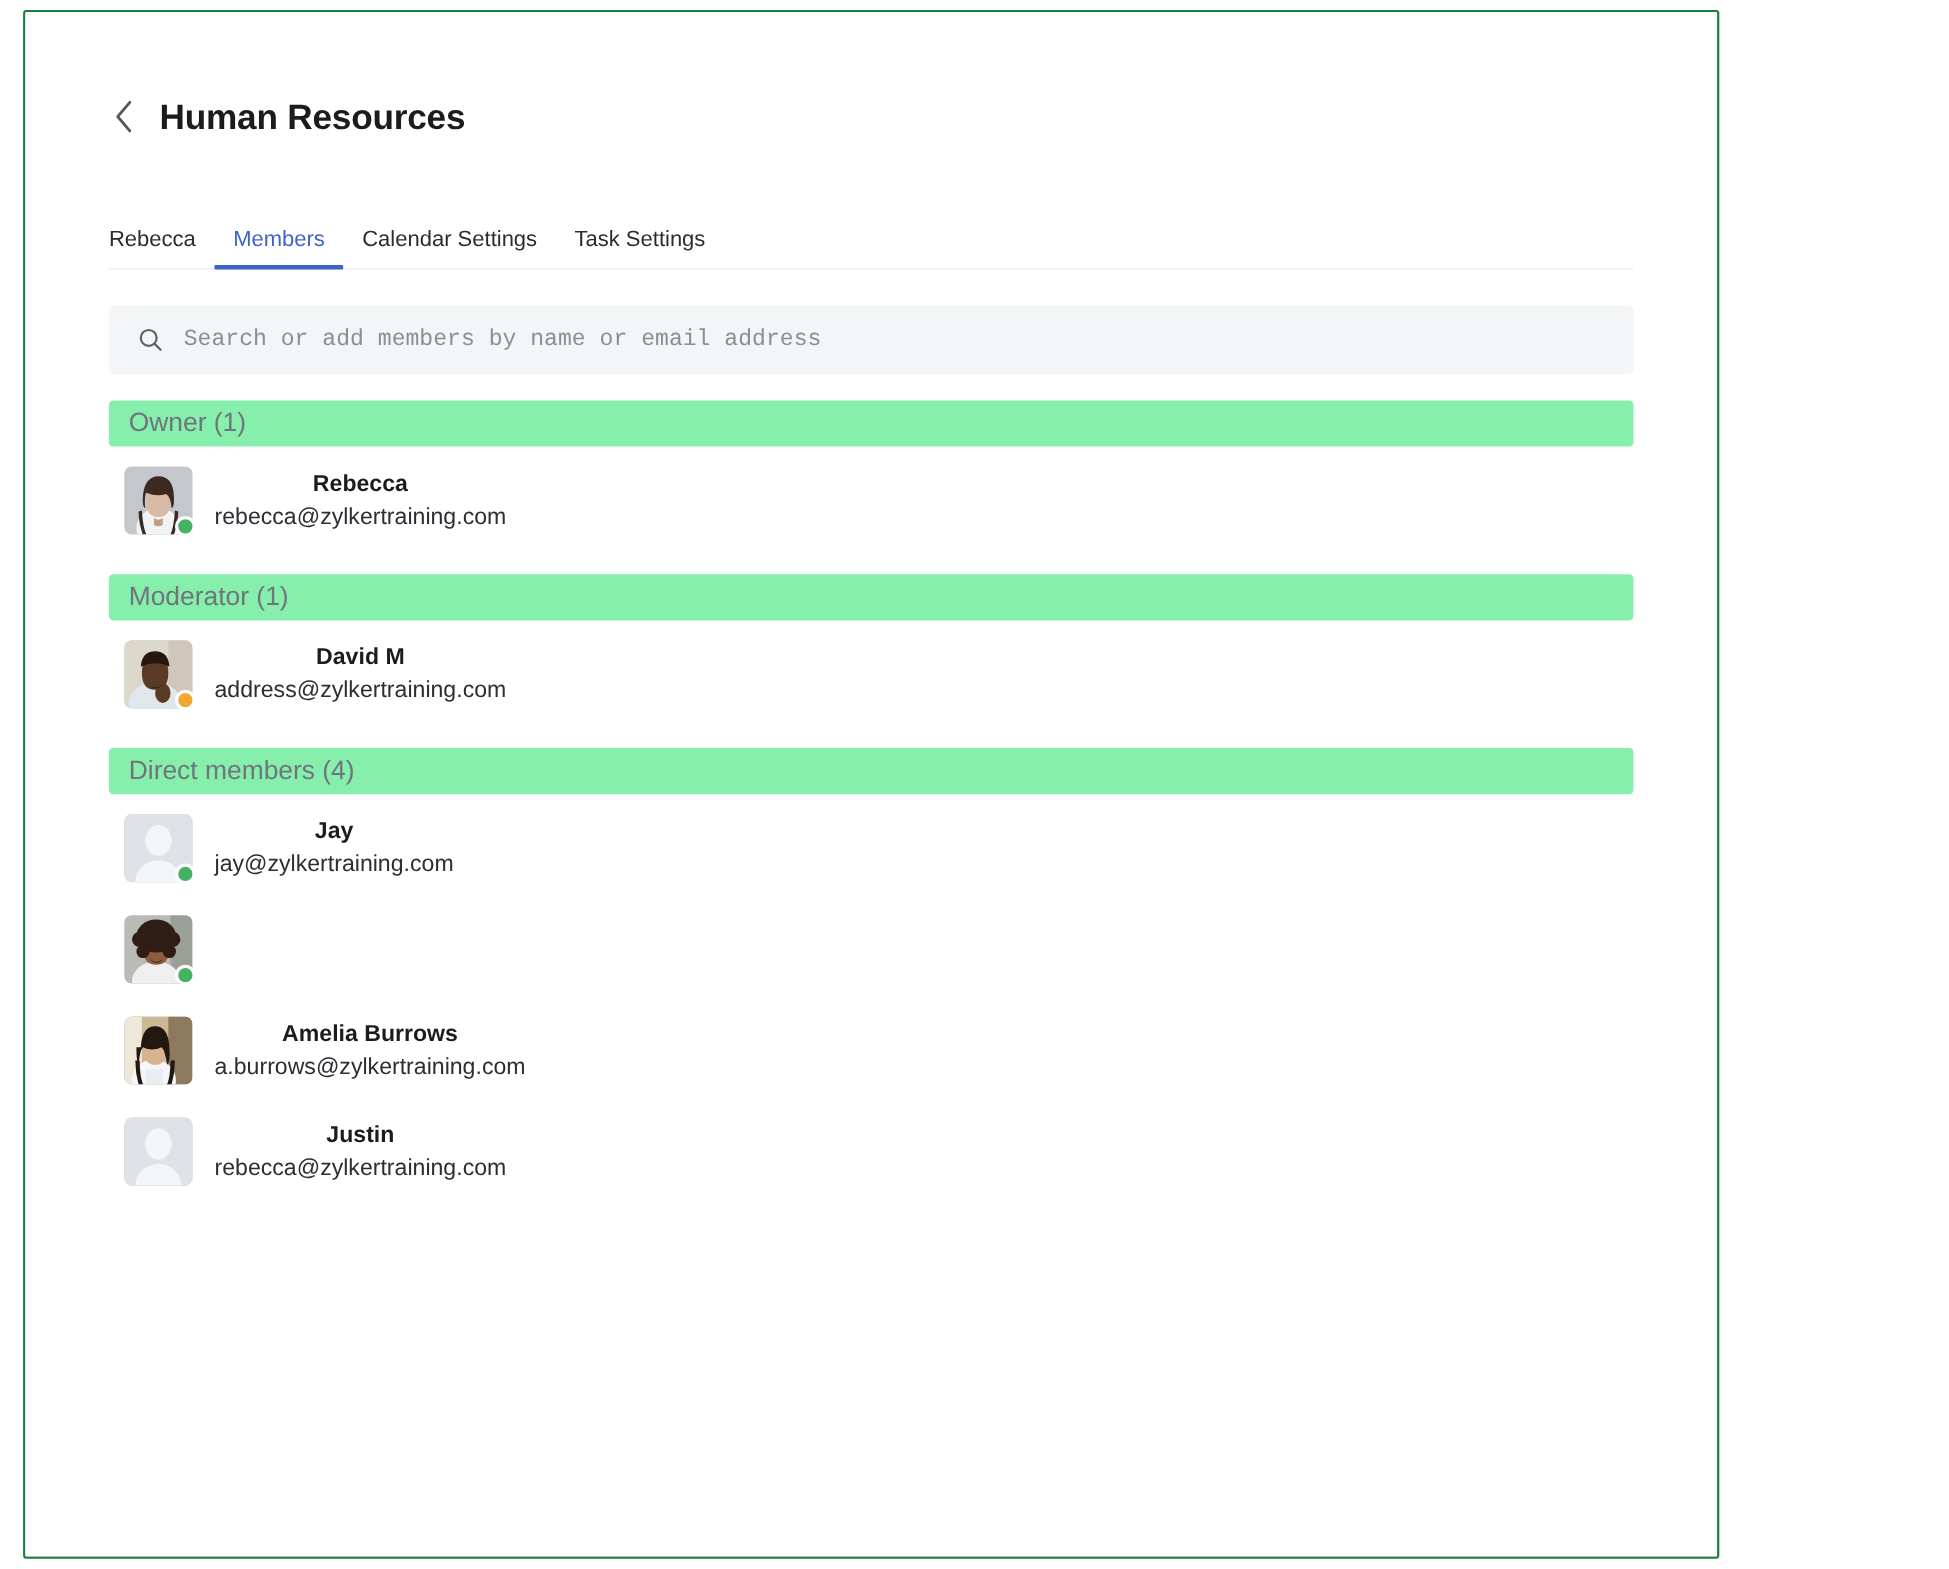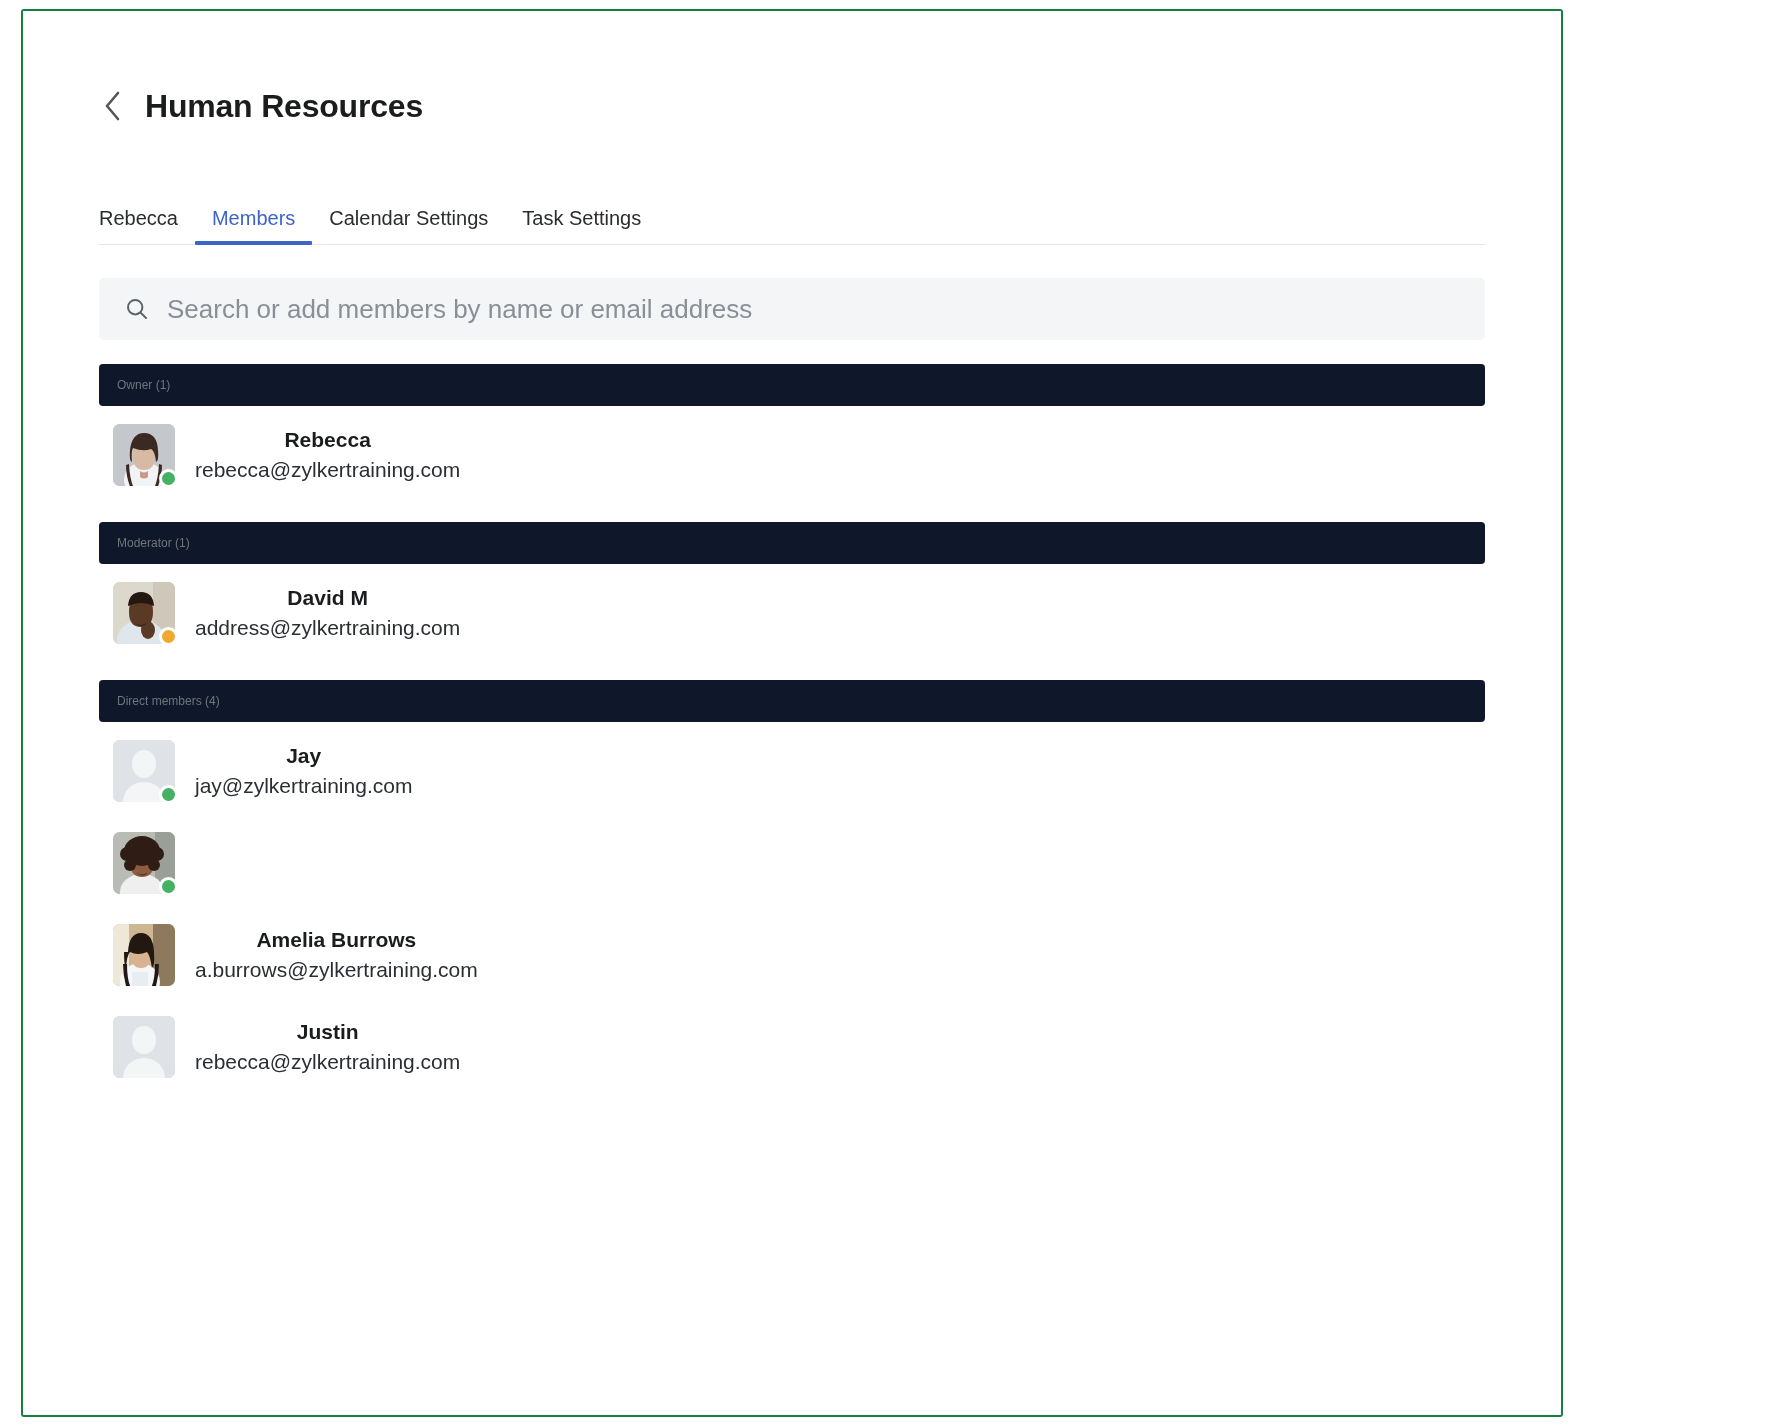--- a/index.html
+++ b/index.html
@@ -101,44 +101,44 @@
     gap: 18px;
     padding: 0 26px;
     cursor: text;
   }
   .search-icon { flex: none; display: flex; align-items: center; }
   .search-input {
     flex: 1;
     border: none;
     outline: none;
     background: transparent;
-    font-family: Liberation Sans, sans-serif;
-    font-size: 26px;
+    font-family: Liberation Mono, monospace;
+    font-size: 21px;
     color: #737373;
   }
   .search-input::placeholder { color: #8a8f97; }
 
   
   .member-count {
     margin-top: 62px;
     font-size: 21px;
     font-weight: bold;
     color: #1b1c1d;
   }
 
   
   .group { margin-top: 24px; }
   .group-header {
     height: 42px;
-    background: #0f172a;
+    background: #86efac;
     border-radius: 4px;
     display: flex;
     align-items: center;
     padding: 0 18px;
-    font-size: 12px;
+    font-size: 24px;
     color: #6f757c;
   }
 
   .member-row {
     display: flex;
     align-items: center;
     gap: 20px;
     padding: 18px 0 12px 14px;
     cursor: pointer;
   }

